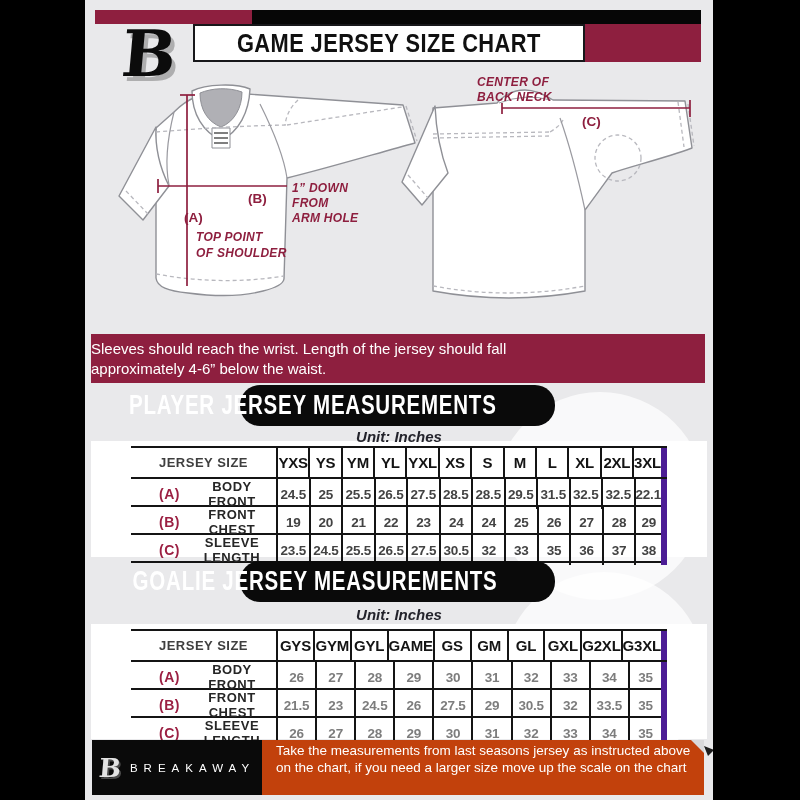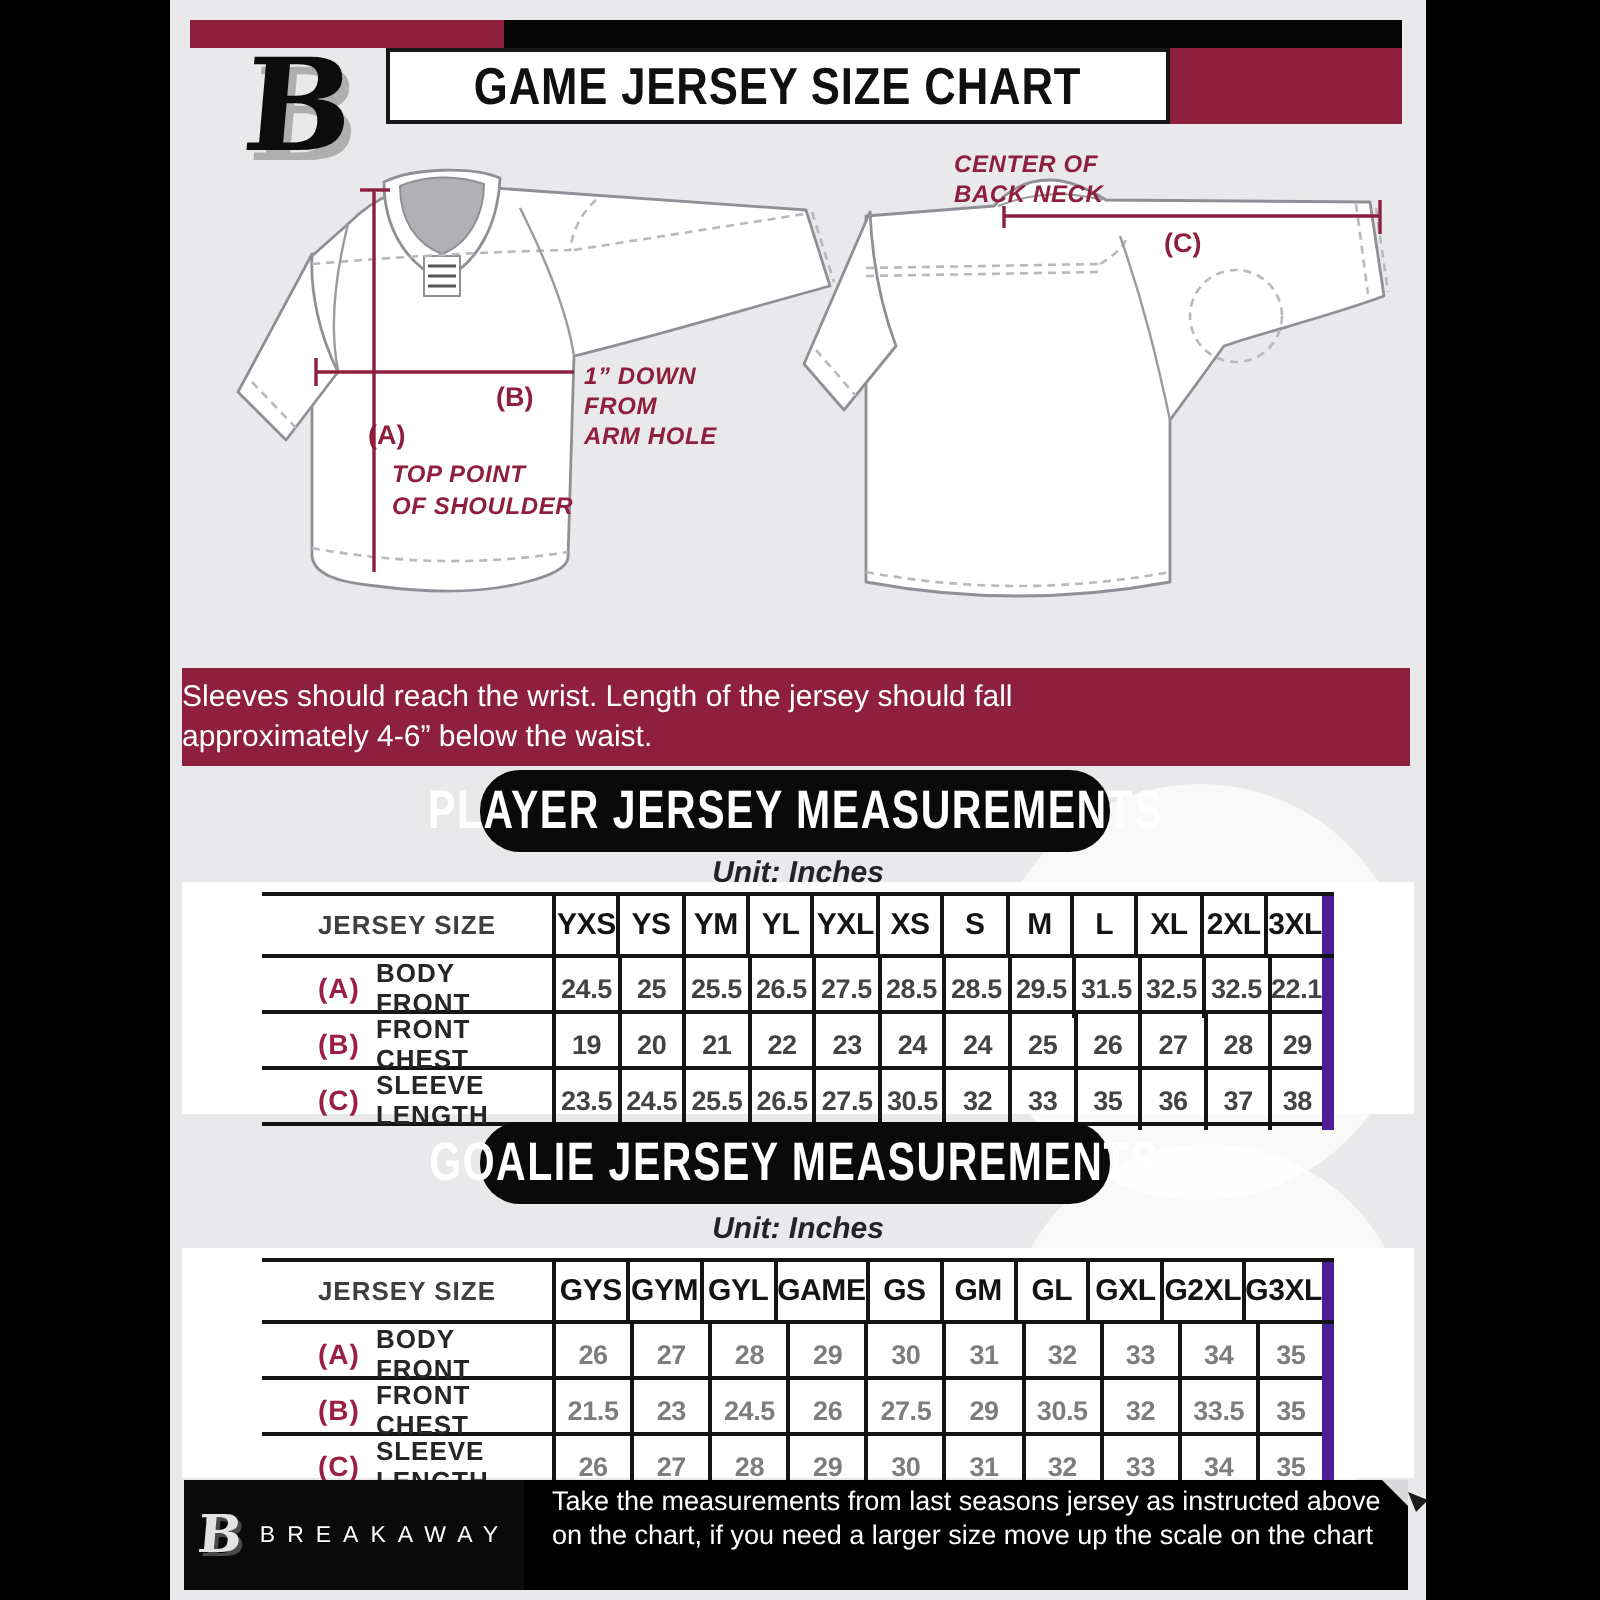--- a/index.html
+++ b/index.html
@@ -20,46 +20,46 @@
         transform:skewX(-5deg);text-shadow:4px 5px 0 rgba(125,125,125,.55);line-height:80px;text-align:center;}
   
   .wm{border-radius:50%;background:rgba(255,255,255,.72);z-index:1;}
   .wm1{left:410px;top:392px;width:210px;height:208px;}
   .wm2{left:418px;top:572px;width:202px;height:200px;}
   
   .notice{left:6px;top:334px;width:614px;height:49px;background:#8e1f3f;color:#fff;z-index:2;
           text-align:left;font-size:15px;line-height:20px;padding-top:5px;box-sizing:border-box;}
   
   .head-box{width:315px;height:41px;background:#0a0a0a;border-radius:20px;display:flex;align-items:center;
-            justify-content:center;z-index:3;}
+            justify-content:flex-end;z-index:3;}
   .head-box span{color:#fff;font-size:27px;font-weight:bold;letter-spacing:1px;display:inline-block;
                  transform:scaleX(.76);white-space:nowrap;}
   .unit{width:628px;text-align:center;font-size:15px;font-style:italic;font-weight:bold;color:#23232b;z-index:3;}
   .panel{left:6px;width:616px;background:#fff;z-index:0;}
   
   .sizetable{left:46px;width:536px;z-index:3;}
   .trow{display:grid;height:26px;border-bottom:2.5px solid #141414;}
   .trow.hdr{height:29px;border-top:2.5px solid #141414;}
   .vcell{border-left:2px solid #141414;display:flex;align-items:center;justify-content:center;
          font-size:15px;font-weight:bold;color:#141414;letter-spacing:-.2px;}
   .vcell.vlast{border-right:6px solid #4c1d95;}
   .trow.vals .vcell{font-weight:bold;font-size:13.5px;}
   .t-player .trow.vals .vcell{color:#434343;}
   .t-goalie .trow.vals .vcell{color:#7d7d7d;}
   .lcell{display:flex;align-items:center;justify-content:center;font-size:13px;font-weight:bold;
-         color:#3f3f3f;letter-spacing:.5px;}
+         color:#3f3f3f;letter-spacing:.5px;text-align:center;}
   .trow.vals .lcell{justify-content:flex-start;padding-left:28px;color:#262626;}
   .rowkey{color:#9b1f42;font-size:14px;font-weight:bold;margin-right:8px;}
   
   .footer{left:7px;top:740px;width:612px;height:55px;display:flex;z-index:3;}
   .footer-black{width:170px;background:#0a0a0a;display:flex;align-items:center;justify-content:center;gap:9px;}
   .footer-logo{font-family:"DejaVu Serif",serif;font-weight:bold;font-size:26px;color:#e3e3e3;
                text-shadow:2px 2px 0 rgba(90,90,90,.8);transform:skewX(-5deg);}
   .footer-brand{color:#fff;font-size:11.5px;font-weight:normal;letter-spacing:6px;}
-  .footer-maroon{position:relative;flex:1;background:#000000;color:#fff;font-size:13.5px;line-height:16.5px;
+  .footer-maroon{position:relative;flex:1;background:#c2410c;color:#fff;font-size:13.5px;line-height:16.5px;
                  padding:3px 6px 0 14px;box-sizing:border-box;}
   .page-curl{position:absolute;right:0;top:0;width:0;height:0;
              border-top:13px solid #d9d9db;border-left:13px solid transparent;}
   .cursor{left:619px;top:746px;z-index:5;}
   svg text{font-family:"Liberation Sans",sans-serif;}
   .ann{fill:#8e1f3f;font-weight:bold;}
   .ann-i{fill:#8e1f3f;font-weight:bold;font-style:italic;letter-spacing:.3px;}
 </style>
 </head>
 <body>

